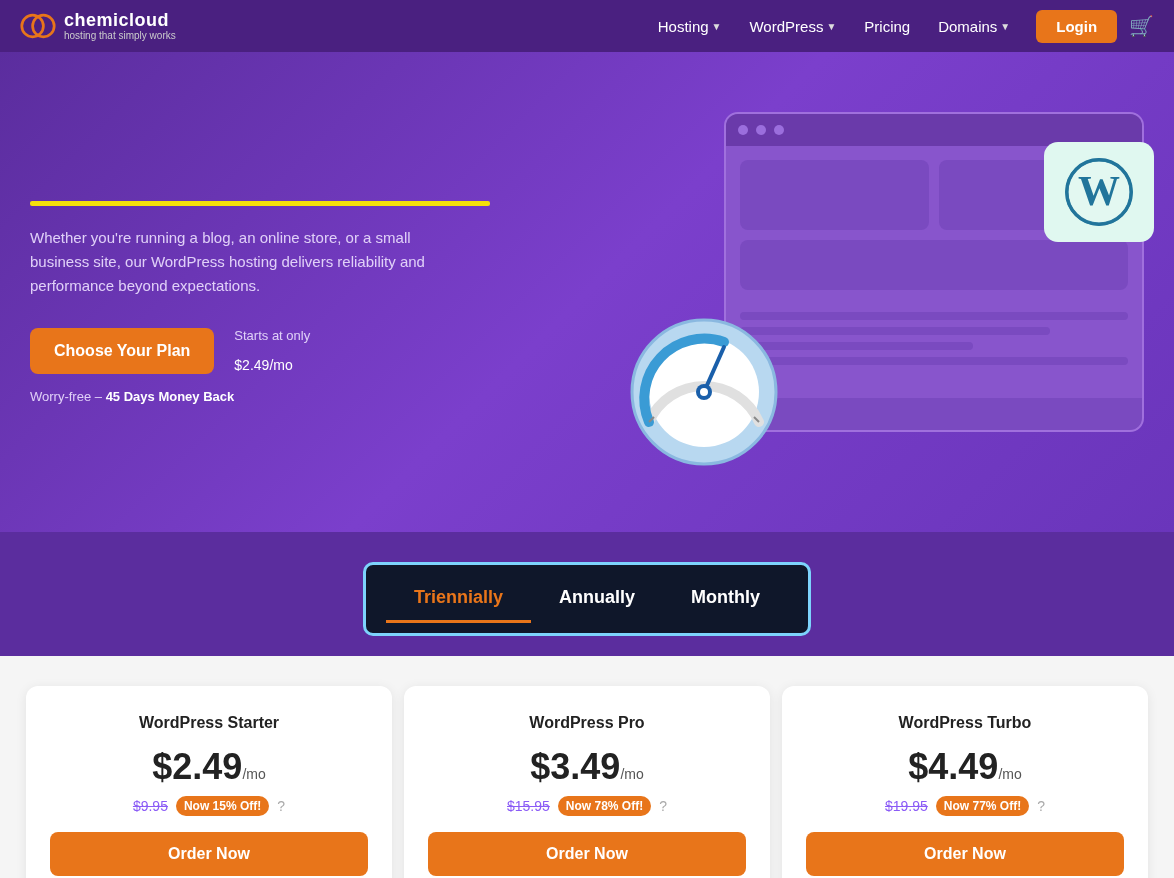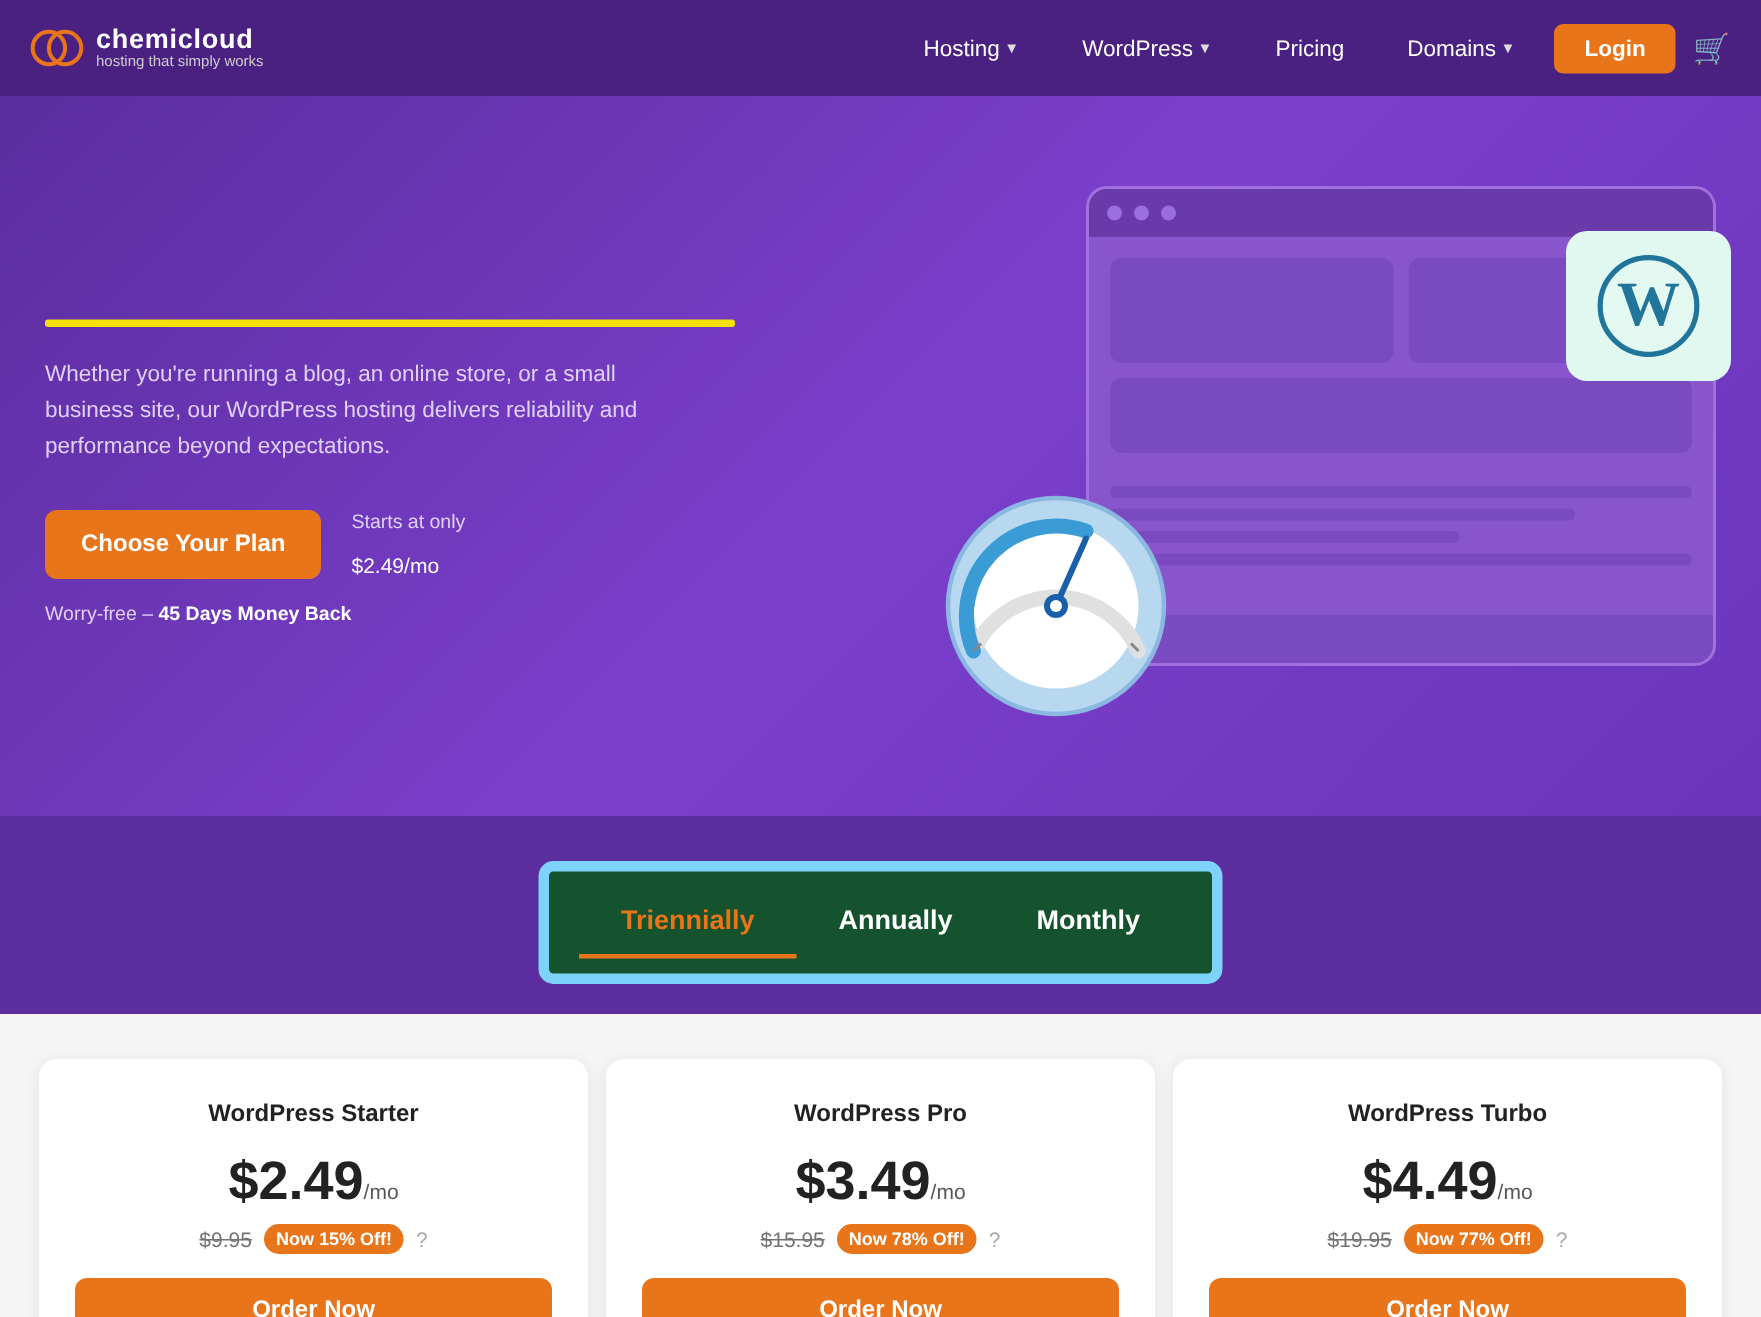--- a/index.html
+++ b/index.html
@@ -4,21 +4,21 @@
   <style>
     * { margin: 0; padding: 0; box-sizing: border-box; }
     body { font-family: 'Arial', sans-serif; background: #5b2d9e; overflow-x: hidden; }
 
     
     .navbar {
       background: #4a2080;
       display: flex;
       align-items: center;
       padding: 0 20px;
-      height: 64px;
+      height: 52px;
       position: relative;
       z-index: 10;
     }
     .logo-area {
       display: flex;
       align-items: center;
       gap: 8px;
       margin-right: auto;
     }
     .logo-icon {
@@ -36,21 +36,21 @@
       color: white;
       letter-spacing: 0.5px;
     }
     .logo-tagline {
       font-size: 10px;
       color: #ccc;
     }
     .nav-links {
       display: flex;
       align-items: center;
-      gap: 22px;
+      gap: 8px;
       margin-right: 16px;
     }
     .nav-item {
       display: flex;
       align-items: center;
       gap: 3px;
       color: white;
       font-size: 15px;
       padding: 6px 10px;
       cursor: pointer;
@@ -249,24 +249,24 @@
     }
 
     
     .billing-section {
       display: flex;
       justify-content: center;
       padding: 30px 0 20px;
       background: #5b2d9e;
     }
     .billing-tabs-wrapper {
-      border: 7px solid #7dd3fc;
+      border: 3px solid #7dd3fc;
       border-radius: 10px;
       padding: 10px 20px;
-      background: #14532d;
+      background: #0f172a;
     }
     .billing-tabs {
       display: flex;
       gap: 0;
     }
     .billing-tab {
       padding: 12px 28px;
       font-size: 18px;
       font-weight: 600;
       color: white;
@@ -318,21 +318,21 @@
     }
     .plan-original-row {
       display: flex;
       align-items: center;
       justify-content: center;
       gap: 8px;
       margin-bottom: 16px;
     }
     .plan-original {
       text-decoration: line-through;
-      color: #737373;
+      color: #8b5cf6;
       font-size: 14px;
     }
     .plan-badge {
       background: #e8751a;
       color: white;
       font-size: 12px;
       font-weight: 700;
       padding: 3px 8px;
       border-radius: 12px;
     }

